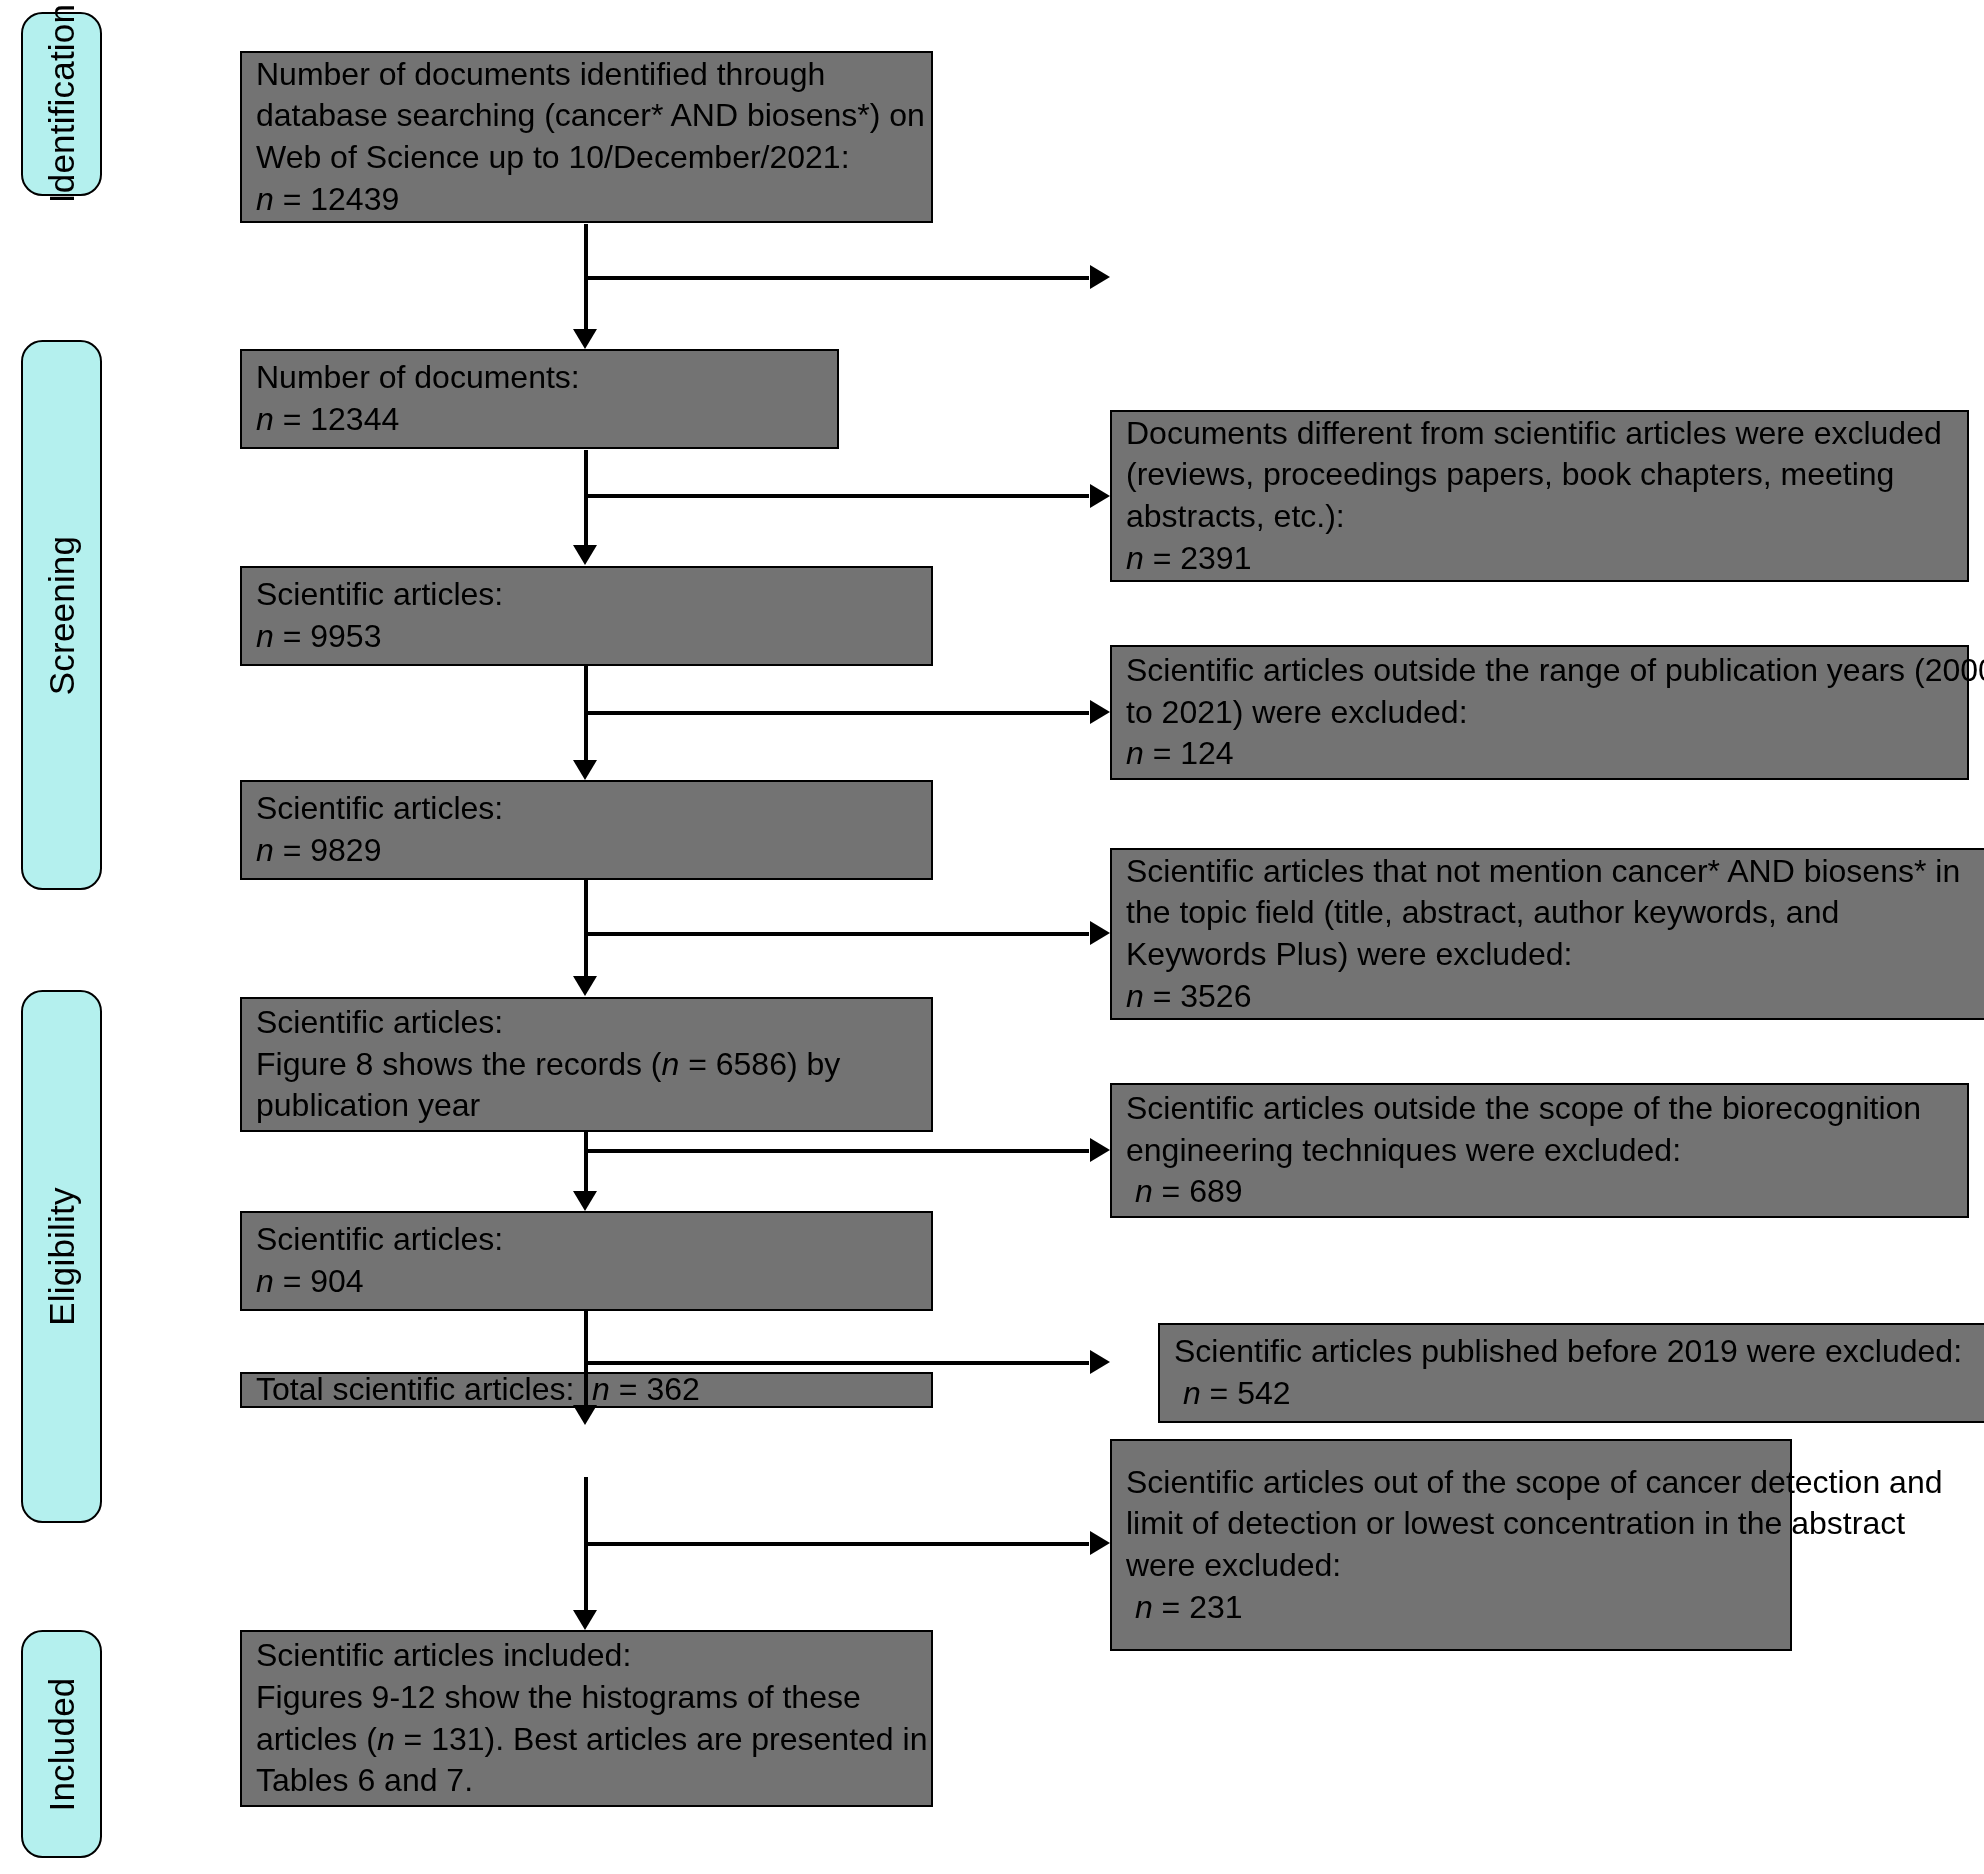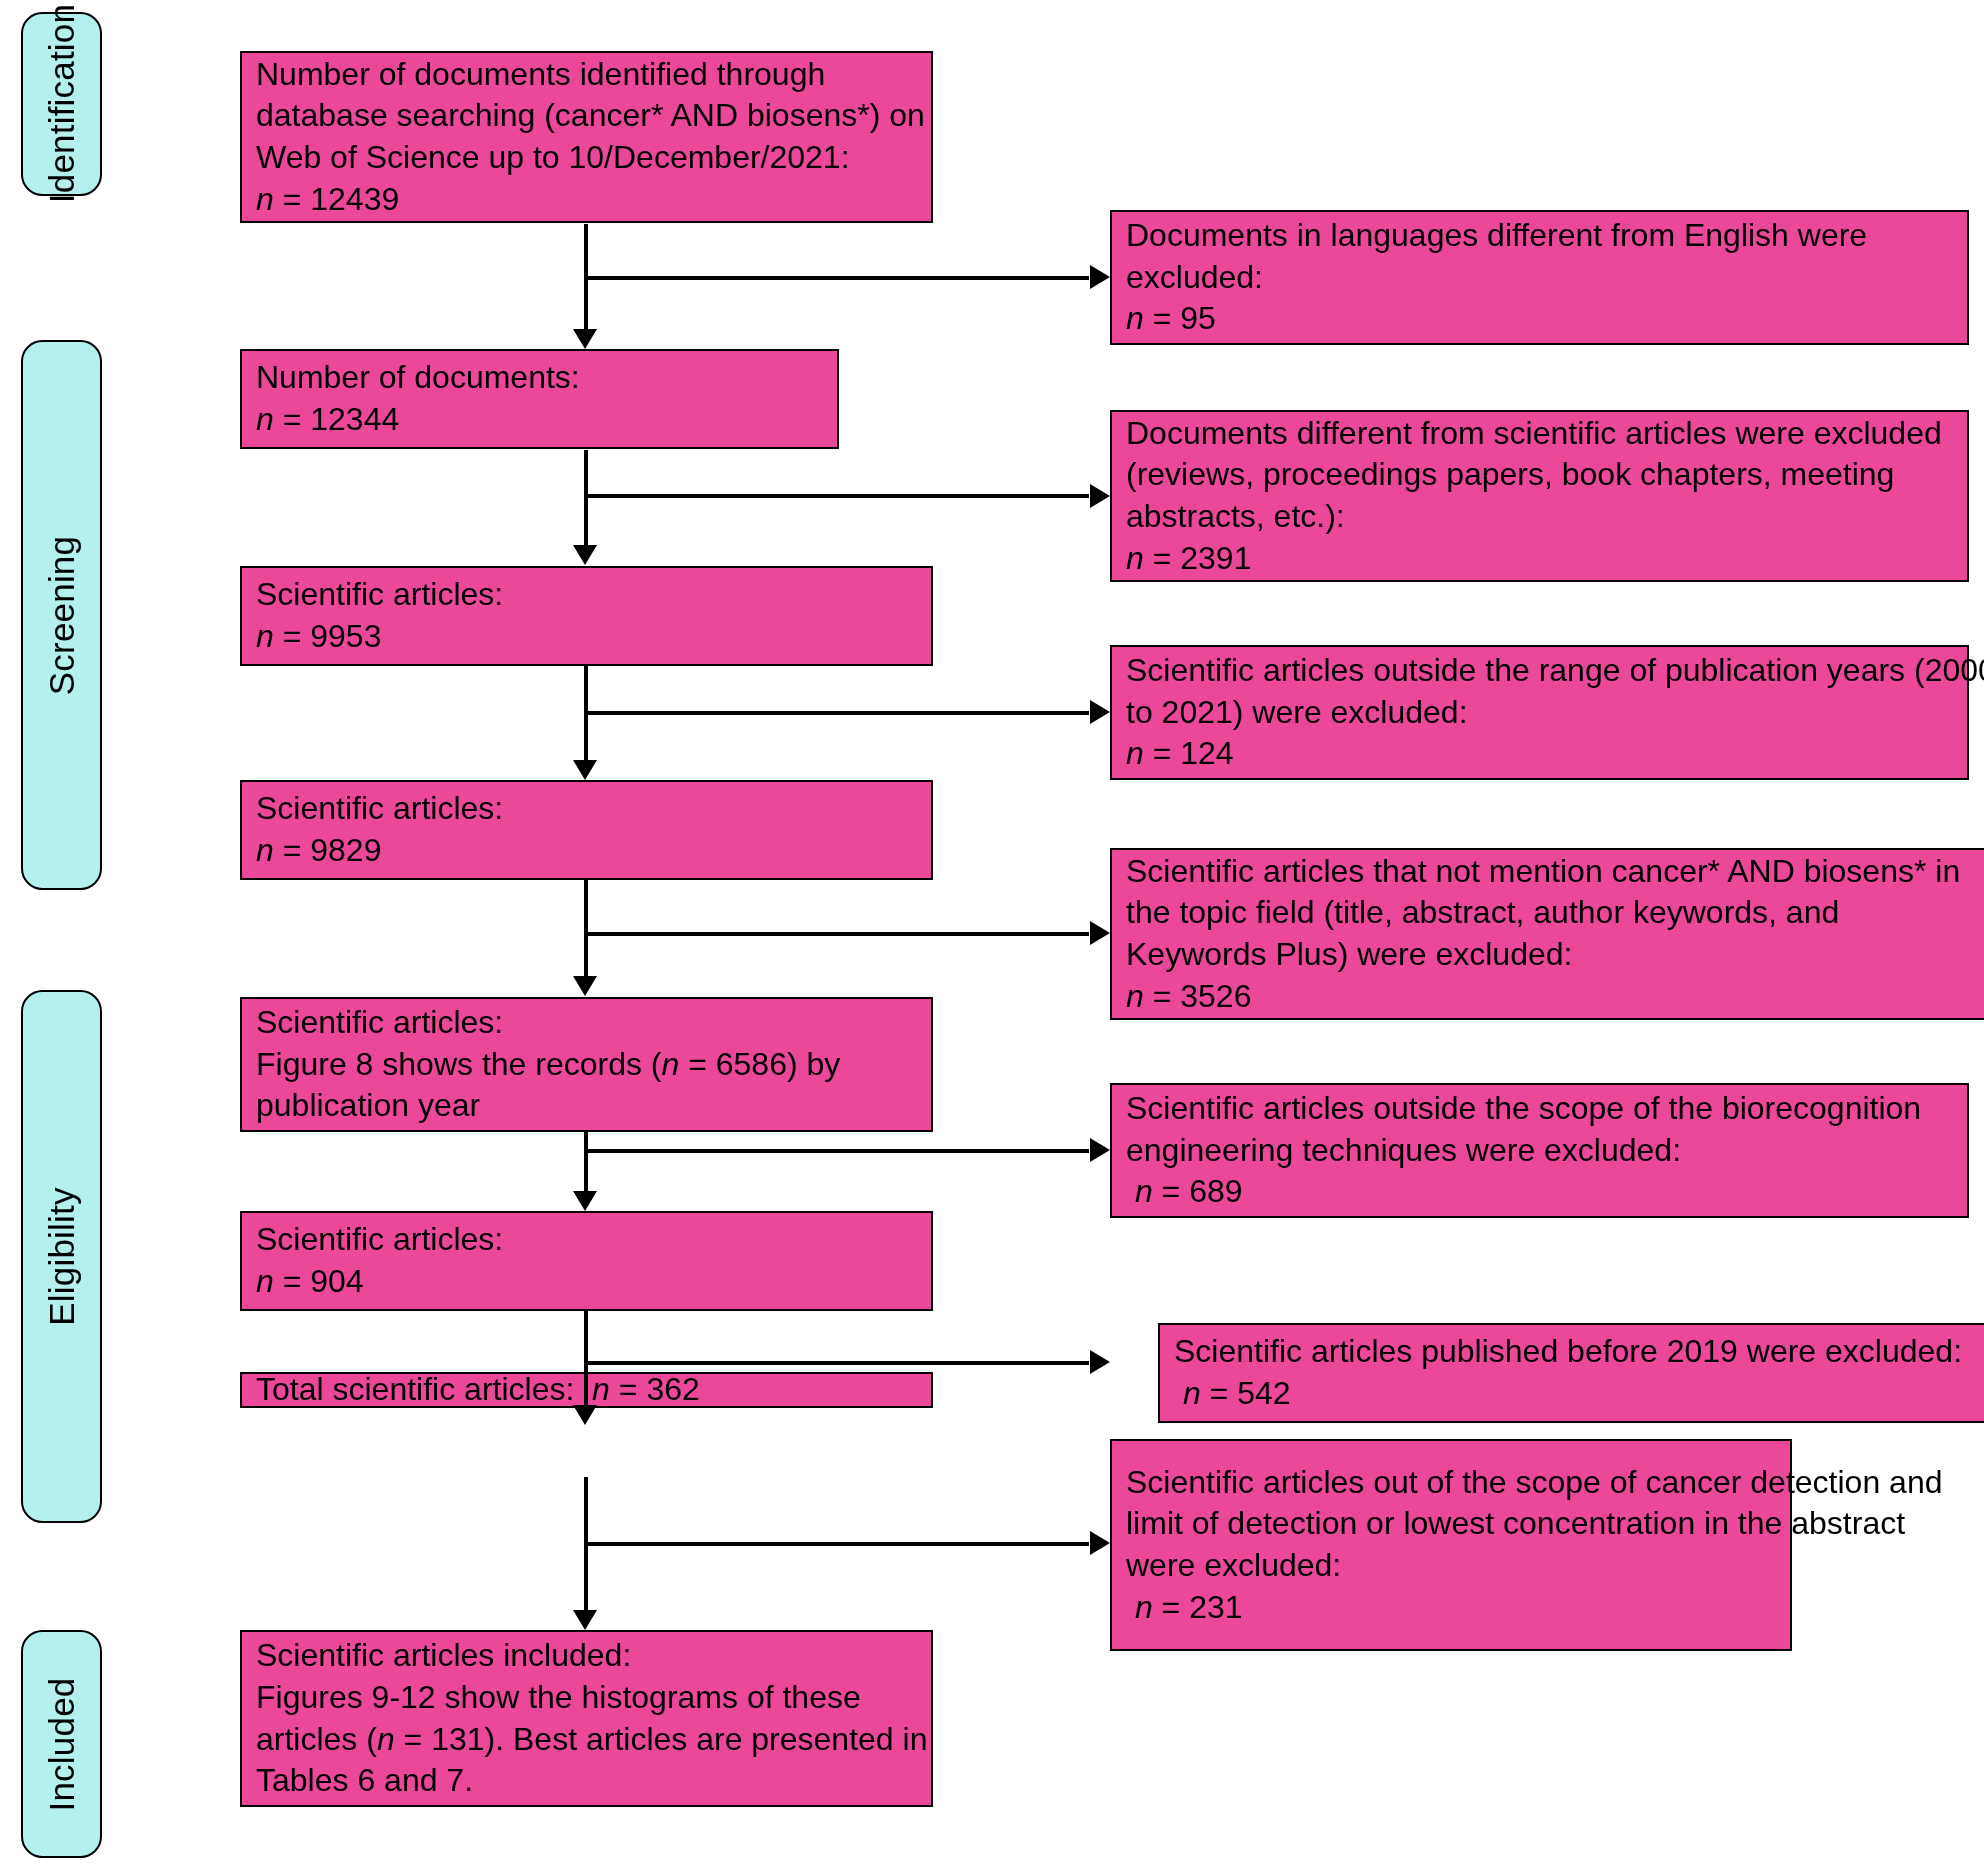--- a/index.html
+++ b/index.html
@@ -33,21 +33,21 @@
     white-space: nowrap;
     font-size: 35px;
     line-height: 1;
     letter-spacing: 0.2px;
     color: #000000;
   }
 
   
   .flow-box {
     position: absolute;
-    background: #ec4899;
+    background: #737373;
     border: 2.8px solid #000000;
     display: flex;
     flex-direction: column;
     justify-content: center;
     padding: 0 14px;
   }
   .flow-box .line {
     font-size: 32px;
     line-height: 1.30;
     white-space: nowrap;
@@ -139,25 +139,20 @@
     <div class="line">Total scientific articles:&nbsp; <em>n</em> = 362</div>
   </div>
 
   <div class="flow-box" style="left:240px; top:1630px; width:693px; height:177px;">
     <div class="line">Scientific articles included:</div>
     <div class="line">Figures 9-12 show the histograms of these</div>
     <div class="line">articles (<em>n</em> = 131). Best articles are presented in</div>
     <div class="line">Tables 6 and 7.</div>
   </div>
 
-  <div class="flow-box" style="left:1110px; top:210px; width:859px; height:135px;">
-    <div class="line">Documents in languages different from English were</div>
-    <div class="line">excluded:</div>
-    <div class="line"><em>n</em> = 95</div>
-  </div>
 
   <div class="flow-box" style="left:1110px; top:410px; width:859px; height:172px;">
     <div class="line">Documents different from scientific articles were excluded</div>
     <div class="line">(reviews, proceedings papers, book chapters, meeting</div>
     <div class="line">abstracts, etc.):</div>
     <div class="line"><em>n</em> = 2391</div>
   </div>
 
   <div class="flow-box" style="left:1110px; top:645px; width:859px; height:135px;">
     <div class="line">Scientific articles outside the range of publication years (2000</div>

